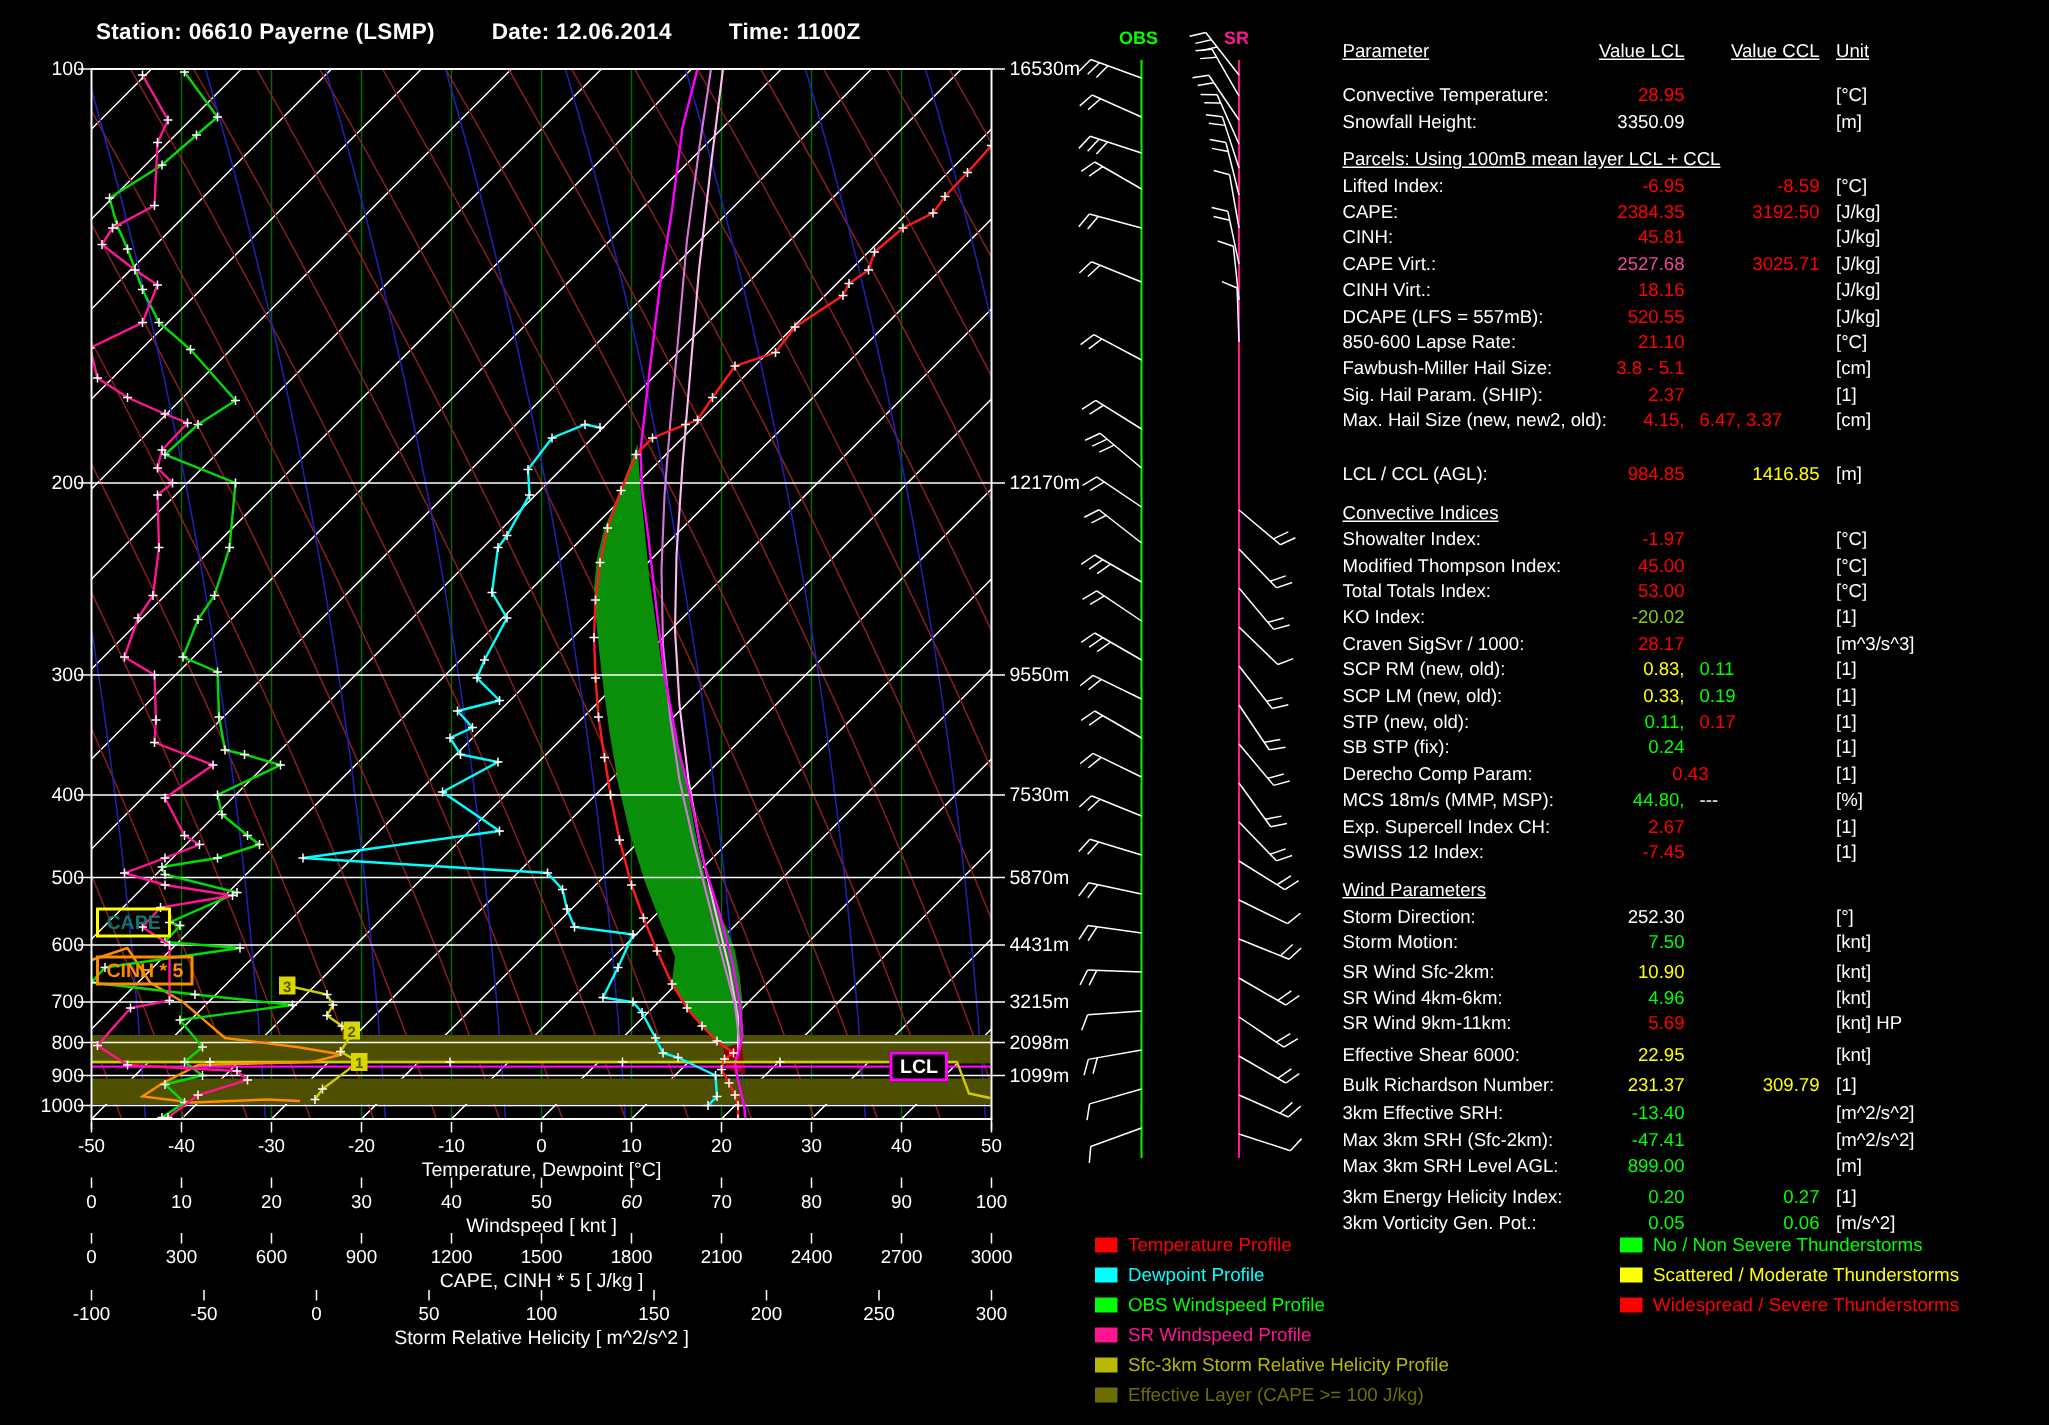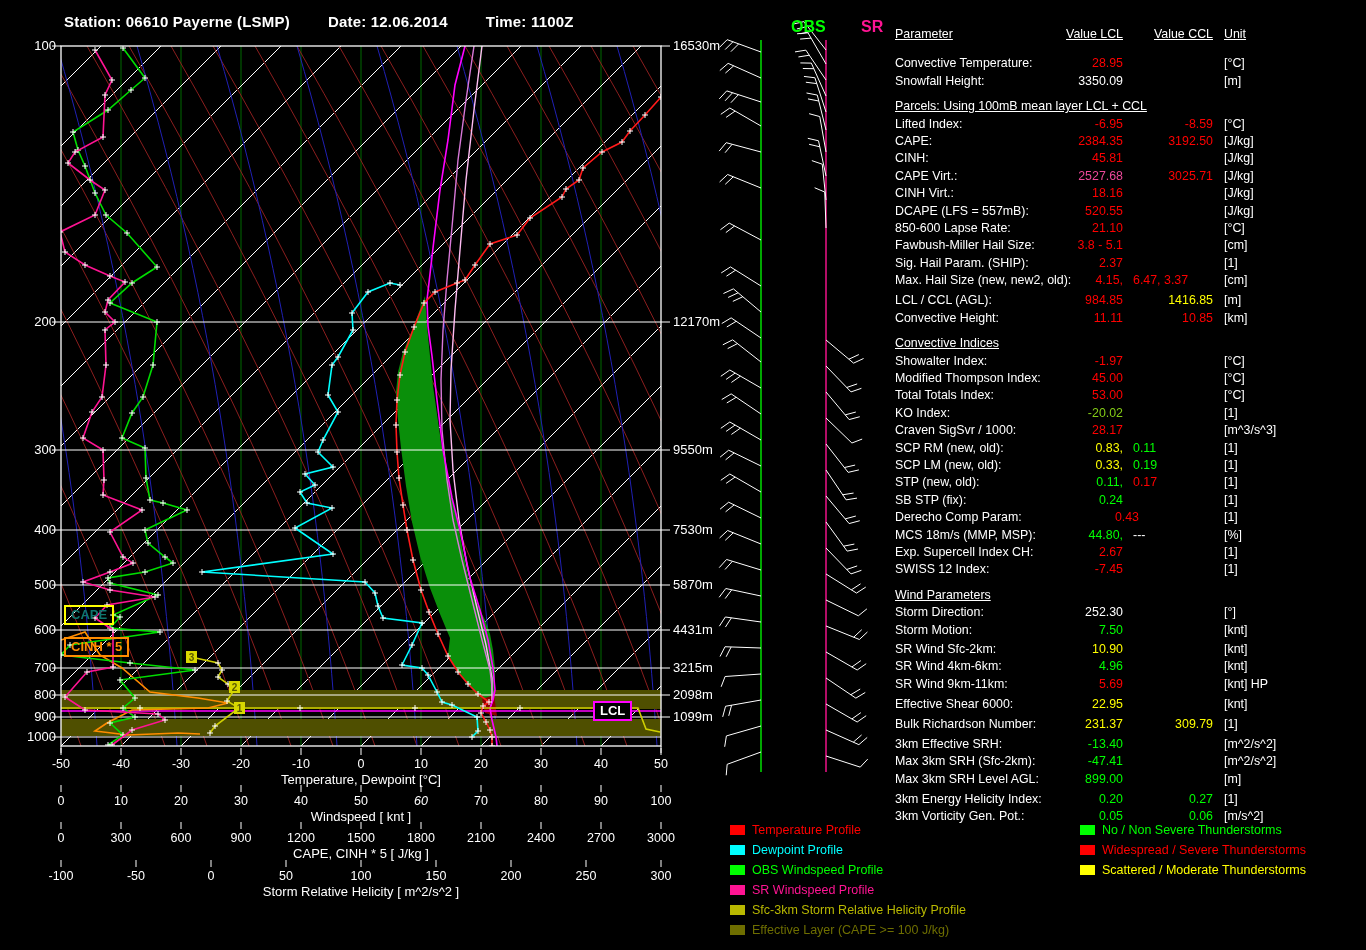--- a/index.html
+++ b/index.html
@@ -7,21 +7,21 @@
        font-family:"Liberation Sans",sans-serif;color:#fff;}
   #chart-svg{position:absolute;left:0;top:0;}
   .abs{position:absolute;white-space:nowrap;}
   #title-bar{left:64px;top:13px;font-size:15px;font-weight:bold;letter-spacing:0.2px;}
   #title-bar span{margin-right:38px;}
   .plabel{font-size:13px;text-align:right;width:34px;}
   .alabel{font-size:13px;}
   .ticklabel{font-size:12.5px;transform:translateX(-50%);}
   .axistitle{font-size:13px;transform:translateX(-50%);}
   .boxlabel{font-size:13px;font-weight:bold;padding:0px 5px 1px 5px;border:2px solid;}
-  #obs-label,#sr-label{font-size:16px;font-weight:bold;margin-left:45px;}
+  #obs-label,#sr-label{font-size:12px;font-weight:bold;}
   
   #param-table{left:895px;top:26px;width:460px;font-size:12.4px;line-height:17.4px;}
   .trow{position:relative;height:17.4px;}
   .tsec{text-decoration:underline;}
   .tlabel{position:absolute;left:0;}
   .tv1{position:absolute;left:1020px;width:228px;text-align:right;}
   .tv1b{position:absolute;left:1133px;}
   .tv2{position:absolute;left:1140px;width:73px;text-align:right;}
   .tunit{position:absolute;left:1224px;}
   .tv1,.tv1b,.tv2,.tunit{top:0;}
@@ -887,31 +887,25 @@
         <span class="tlabel">Sig. Hail Param. (SHIP):</span>
         <span class="tv1" style="left: 20px; width: 208px;"><span style="color: rgb(255, 0, 0);">2.37</span></span>
         <span class="tunit" style="left: 329px;">[1]</span>
       </div>
       <div class="trow">
         <span class="tlabel">Max. Hail Size (new, new2, old):</span>
         <span class="tv1" style="left: 20px; width: 208px;"><span style="color: rgb(255, 0, 0);">4.15,</span></span>
         <span class="tv1b" style="left: 238px; width: auto;"><span style="color: rgb(255, 0, 0);">6.47,  3.37</span></span>
         <span class="tunit" style="left: 329px;">[cm]</span>
       </div>
-      <div class="trow" style="margin-top: 3px;">
+      <div class="trow" style="margin-top: 19px;">
         <span class="tlabel">LCL / CCL (AGL):</span>
         <span class="tv1" style="left: 20px; width: 208px;"><span style="color: rgb(255, 0, 0);">984.85</span></span>
         <span class="tv2" style="left: 245px; width: 73px;"><span style="color: rgb(255, 255, 0);">1416.85</span></span>
         <span class="tunit" style="left: 329px;">[m]</span>
-      </div>
-      <div class="trow">
-        <span class="tlabel">Convective Height:</span>
-        <span class="tv1" style="left: 20px; width: 208px;"><span style="color: rgb(255, 0, 0);">11.11</span></span>
-        <span class="tv2" style="left: 245px; width: 73px;"><span style="color: rgb(255, 0, 0);">10.85</span></span>
-        <span class="tunit" style="left: 329px;">[km]</span>
       </div>
       <div class="trow" style="margin-top: 8px;">
         <span class="tsec tlabel">Convective Indices</span>
       </div>
       <div class="trow">
         <span class="tlabel">Showalter Index:</span>
         <span class="tv1" style="left: 20px; width: 208px;"><span style="color: rgb(255, 0, 0);">-1.97</span></span>
         <span class="tunit" style="left: 329px;">[°C]</span>
       </div>
       <div class="trow">
@@ -1071,22 +1065,22 @@
         <span class="sw" style="background: rgb(110, 110, 0);"></span>
         <span class="lt" style="color: rgb(110, 110, 0);">Effective Layer (CAPE &gt;= 100 J/kg)</span>
       </div>
     </div>
 <div id="legend-right" class="abs legend" style="left:1080px;top:820px;width:286px;">
       <div class="li">
         <span class="sw" style="background: rgb(0, 255, 0);"></span>
         <span class="lt" style="color: rgb(0, 255, 0);">No / Non Severe Thunderstorms</span>
       </div>
       <div class="li">
+        <span class="sw" style="background: rgb(255, 255, 0);"></span>
+        <span class="lt" style="color: rgb(255, 255, 0);">Scattered / Moderate Thunderstorms</span>
+      </div>
+      <div class="li">
         <span class="sw" style="background: rgb(255, 0, 0);"></span>
         <span class="lt" style="color: rgb(255, 0, 0);">Widespread / Severe Thunderstorms</span>
-      </div>
-      <div class="li">
-        <span class="sw" style="background: rgb(255, 255, 0);"></span>
-        <span class="lt" style="color: rgb(255, 255, 0);">Scattered / Moderate Thunderstorms</span>
       </div>
     </div>
 
 </div>
 
 </body></html>

